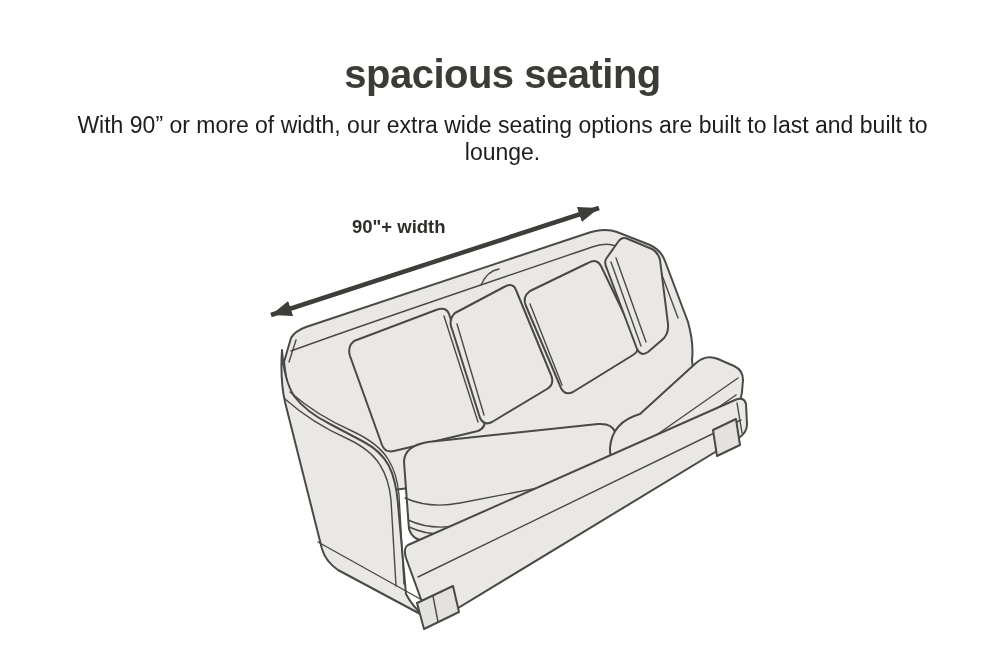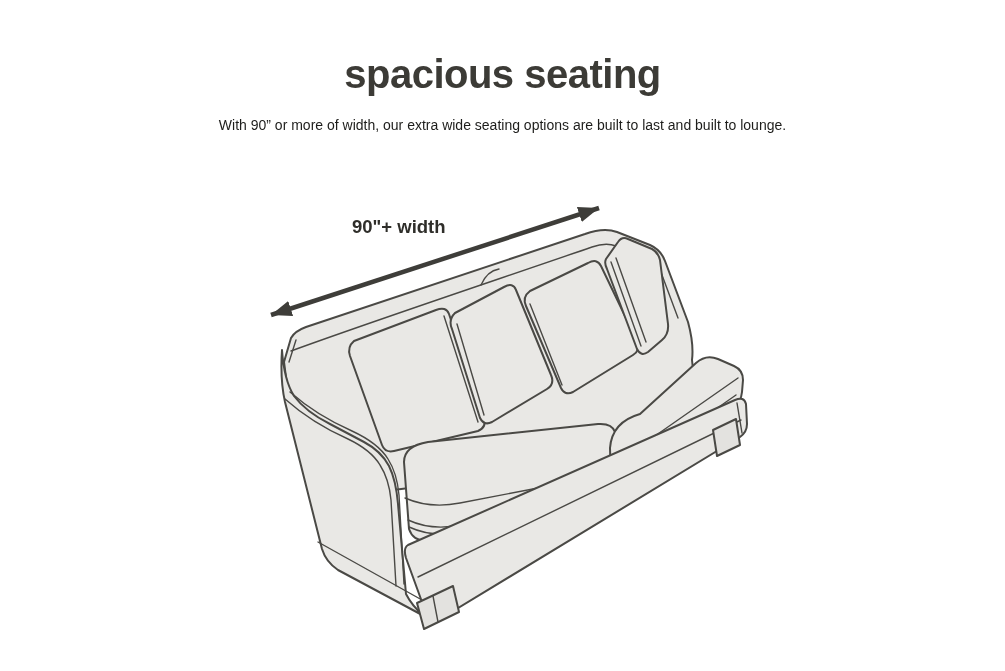--- a/index.html
+++ b/index.html
@@ -19,21 +19,21 @@
     font-size: 40px;
     line-height: 44px;
     font-weight: bold;
     letter-spacing: -0.5px;
     color: #3c3b36;
   }
   .desc {
     margin: 16px auto 0;
     max-width: 900px;
     text-align: center;
-    font-size: 14px;
+    font-size: 23px;
     line-height: 27px;
     color: #1d1d1b;
   }
   .desc span { display: block; }
   .figure {
     position: absolute;
     left: 0; top: 0;
     width: 1005px; height: 671px;
   }
   .figure svg { position: absolute; left: 0; top: 0; }

